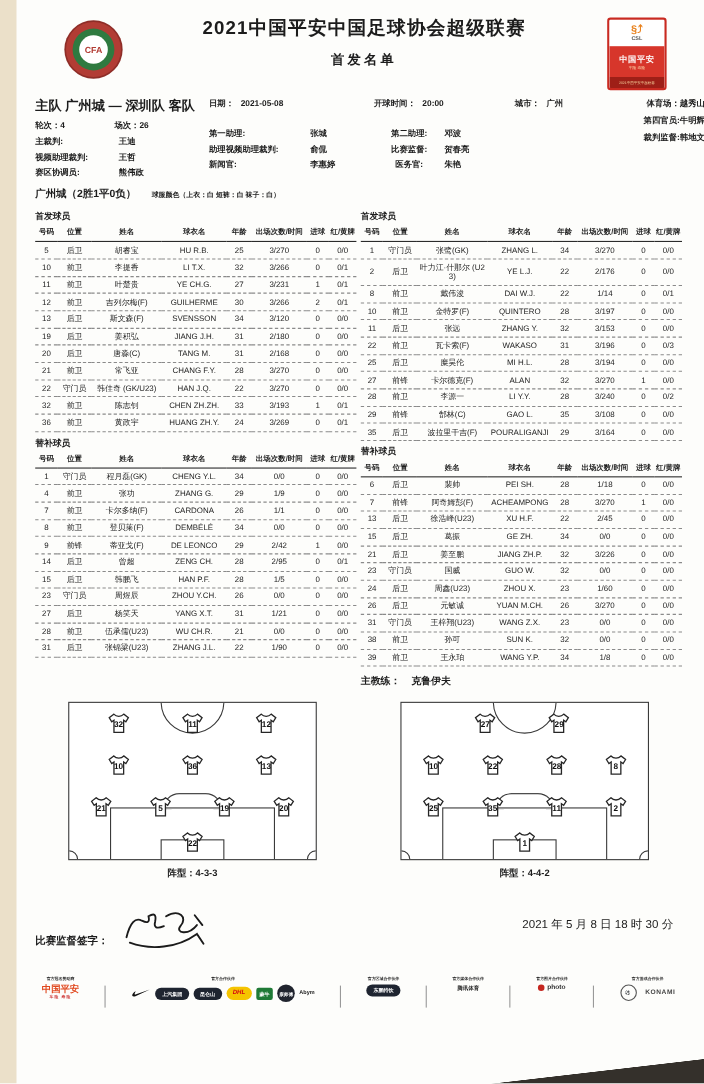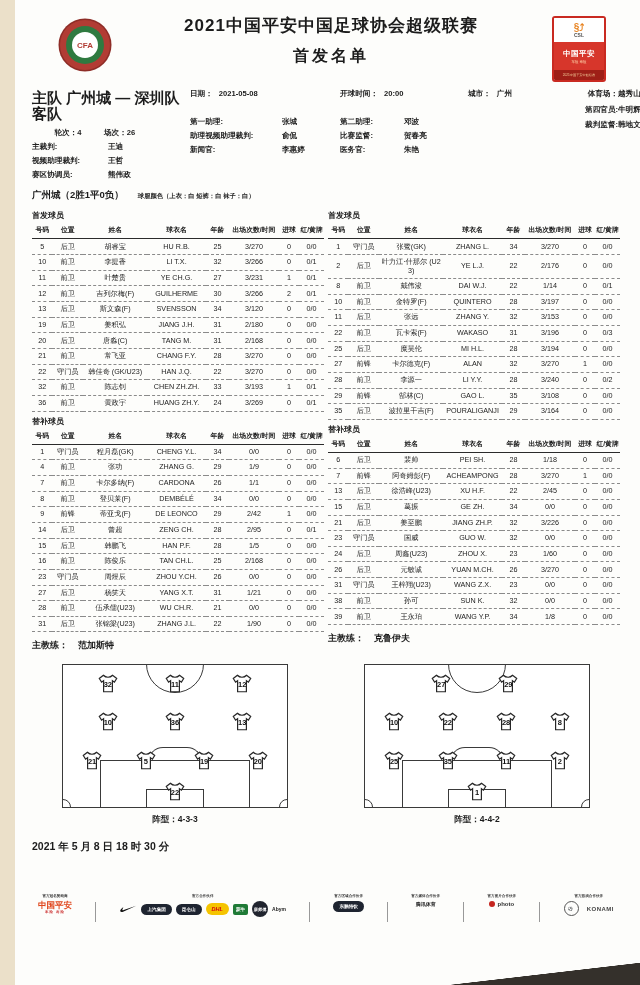--- a/index.html
+++ b/index.html
@@ -16,52 +16,52 @@
 
   
   .hdr{display:flex;align-items:flex-start;}
   .cfa{width:50px;height:50px;border-radius:50%;margin:12px 0 0 28px;flex:0 0 auto;
     background:#b23c34;display:flex;align-items:center;justify-content:center;box-shadow:0 0 0 1.5px #8e2d27;}
   .cfa-in{width:38px;height:38px;border-radius:50%;background:#2f7a40;display:flex;align-items:center;justify-content:center;}
   .cfa-core{width:26px;height:26px;border-radius:50%;background:#fff;display:flex;align-items:center;justify-content:center;
     font-size:8px;font-weight:bold;color:#b23c34;}
   .titles{flex:1;text-align:center;padding-top:6px;}
   .title{font-size:17px;font-weight:bold;letter-spacing:1px;}
-  .subtitle{font-size:16px;font-weight:bold;letter-spacing:3px;margin-top:9px;}
+  .subtitle{font-size:12px;font-weight:bold;letter-spacing:3px;margin-top:9px;}
   .csl{width:50px;height:62px;margin:8px 14px 0 0;flex:0 0 auto;border:2px solid #c92a21;border-radius:3px;
     background:#fff;display:flex;flex-direction:column;overflow:hidden;}
   .csl-top{height:24px;background:#fff;display:flex;align-items:center;justify-content:center;flex-direction:column;}
   .csl-dragon{color:#e8821e;font-size:10px;font-weight:bold;line-height:9px;}
   .csl-cslight{font-size:5px;color:#555;font-weight:bold;}
   .csl-mid{flex:1;background:#d7362b;color:#fff;display:flex;flex-direction:column;align-items:center;justify-content:center;}
   .csl-pa{font-size:7.5px;font-weight:bold;letter-spacing:.5px;}
   .csl-sub{font-size:3.5px;margin-top:1px;color:#ffd9ad;}
   .csl-bot{height:10px;background:#9e1f17;color:#f4cf9a;font-size:3.2px;display:flex;align-items:center;justify-content:center;}
 
   
   .meta{display:flex;margin-top:8px;font-size:7.6px;font-weight:bold;line-height:1.05;}
   .meta .lbl{color:#222;}
   .m-left{width:150px;flex:0 0 auto;}
-  .matchup{font-size:15px;font-weight:bold;margin-bottom:7px;}
-  .m-left .pair{display:flex;margin-bottom:7px;text-align:center;}
+  .matchup{font-size:12px;font-weight:bold;margin-bottom:7px;}
+  .m-left .pair{display:flex;margin-bottom:7px;}
   .m-left .pair span{display:inline-block;}
   .rn{width:72px;}
   .m-left .off{display:flex;margin-bottom:6px;}
   .m-left .off .lbl{width:76px;}
   .m-mid{flex:1;padding-left:8px;}
   .m-row{display:flex;margin-bottom:20px;}
   .m-row .cell{display:flex;}
   .m-row .lbl{margin-right:6px;}
   .c1{width:150px;}
   .c2{width:128px;}
   .c3{width:90px;}
   .og{display:flex;margin-bottom:6px;}
   .og .l1{width:92px;}
   .og .v1{width:58px;}
-  .og .l2{width:64px;}
+  .og .l2{width:64px;text-align:center;}
   .og .v2{width:60px;}
   .m-right{width:170px;flex:0 0 auto;}
   .m-right .row{display:flex;margin-bottom:7px;}
   .m-right .row .lbl{width:60px;text-align:right;}
   .m-right .stadium{margin-bottom:8px;}
 
   
   .teambar{display:flex;margin-top:4px;}
   .tb-half{flex:1;display:flex;align-items:baseline;}
   .tb-name{font-size:9.5px;font-weight:bold;}
@@ -96,21 +96,21 @@
   .shirt{position:absolute;width:22px;height:20px;transform:translate(-50%,-50%);}
   .shirt svg{width:22px;height:19px;fill:#fff;stroke:#262626;stroke-width:1.3;}
   .shirt-num{position:absolute;top:6px;left:0;right:0;text-align:center;font-size:7.5px;font-weight:bold;color:#111;}
   .formation-cap{font-size:8.5px;font-weight:bold;margin-top:6px;}
 
   
   .sigrow{display:flex;justify-content:space-between;align-items:flex-end;margin-top:14px;padding-right:8px;}
   .sig{display:flex;align-items:flex-end;}
   .sig-label{font-size:9.5px;font-weight:bold;}
   .sig svg{margin-left:6px;margin-bottom:-6px;}
-  .date{font-size:10.5px;font-weight:bold;margin-bottom:14px;}
+  .date{font-size:10.5px;font-weight:normal;margin-bottom:14px;margin-top:20px;}
 
   
   .sponsors{display:flex;align-items:flex-start;justify-content:space-between;margin-top:26px;padding:0 6px;}
   .sp-group{display:flex;flex-direction:column;align-items:center;}
   .sp-label{font-size:3.6px;font-weight:bold;color:#333;margin-bottom:3px;white-space:nowrap;}
   .sp-logos{display:flex;align-items:center;gap:4px;}
   .sp-div{width:1px;height:20px;background:#999;margin:8px 2px 0;}
   .chip{display:inline-flex;align-items:center;justify-content:center;white-space:nowrap;}
   .chip-pa{color:#e0481e;font-size:8.5px;font-weight:bold;flex-direction:column;line-height:1;}
   .chip-pa small{font-size:3.5px;color:#c33;letter-spacing:1px;margin-top:1px;}
@@ -461,30 +461,20 @@
               <td>15</td>
               <td>后卫</td>
               <td>韩鹏飞</td>
               <td>HAN P.F.</td>
               <td>28</td>
               <td>1/5</td>
               <td>0</td>
               <td>0/0</td>
             </tr>
             <tr>
-              <td>16</td>
-              <td>前卫</td>
-              <td>陈俊乐</td>
-              <td>TAN CH.L.</td>
-              <td>25</td>
-              <td>2/168</td>
-              <td>0</td>
-              <td>0/0</td>
-            </tr>
-            <tr>
               <td>23</td>
               <td>守门员</td>
               <td>周煜辰</td>
               <td>ZHOU Y.CH.</td>
               <td>26</td>
               <td>0/0</td>
               <td>0</td>
               <td>0/0</td>
             </tr>
             <tr>
@@ -512,21 +502,20 @@
               <td>后卫</td>
               <td>张锦梁(U23)</td>
               <td>ZHANG J.L.</td>
               <td>22</td>
               <td>1/90</td>
               <td>0</td>
               <td>0/0</td>
             </tr>
           </tbody>
       </table>
-      <div class="coach"><span>主教练：</span><span class="cv">范加斯特</span></div>
     </div>
 
     <div class="col">
       <div class="sec-title">首发球员</div>
       <table>
         <colgroup>
             <col class="c-no">
             <col class="c-pos">
             <col class="c-name">
             <col class="c-shirt">
@@ -886,20 +875,31 @@
             </svg><span class="shirt-num">2</span></div>
           <div class="shirt" style="left: 50%; top: 89%;"><svg viewBox="0 0 24 20">
               <path d="M7 1 L2.5 4.5 L5 8.5 L7.2 7 L7.2 19 L16.8 19 L16.8 7 L19 8.5 L21.5 4.5 L17 1 C15.5 2.6 13.6 3.2 12 3.2 C10.4 3.2 8.5 2.6 7 1 Z"></path>
             </svg><span class="shirt-num">1</span></div>
         </div>
       <div class="formation-cap">阵型：4-4-2</div>
     </div>
   </div>
 
   <div class="sigrow">
+    <div class="sig">
+      <span class="sig-label">比赛监督签字：</span>
+      <svg width="92" height="44" viewBox="0 0 92 44">
+        <g fill="none" stroke="#1b1b1b" stroke-width="1.7" stroke-linecap="round">
+          <path d="M10 28 Q15 8 24 13 Q32 17 30 9 Q38 4 36 14 Q34 22 44 18"></path>
+          <path d="M46 9 C58 2 66 10 59 18 C54 24 66 27 74 17"></path>
+          <path d="M13 33 C32 40 56 38 74 25 L80 34"></path>
+          <path d="M72 8 l7 9"></path>
+        </g>
+      </svg>
+    </div>
     <div class="date">2021 年 5 月 8 日 18 时 30 分</div>
   </div>
 
   <div class="sponsors">
     <div class="sp-group">
       <div class="sp-label">官方冠名赞助商</div>
       <div class="sp-logos">
         <span class="chip chip-pa">
             <span>中国平安</span>
             <small>车险 寿险</small>

